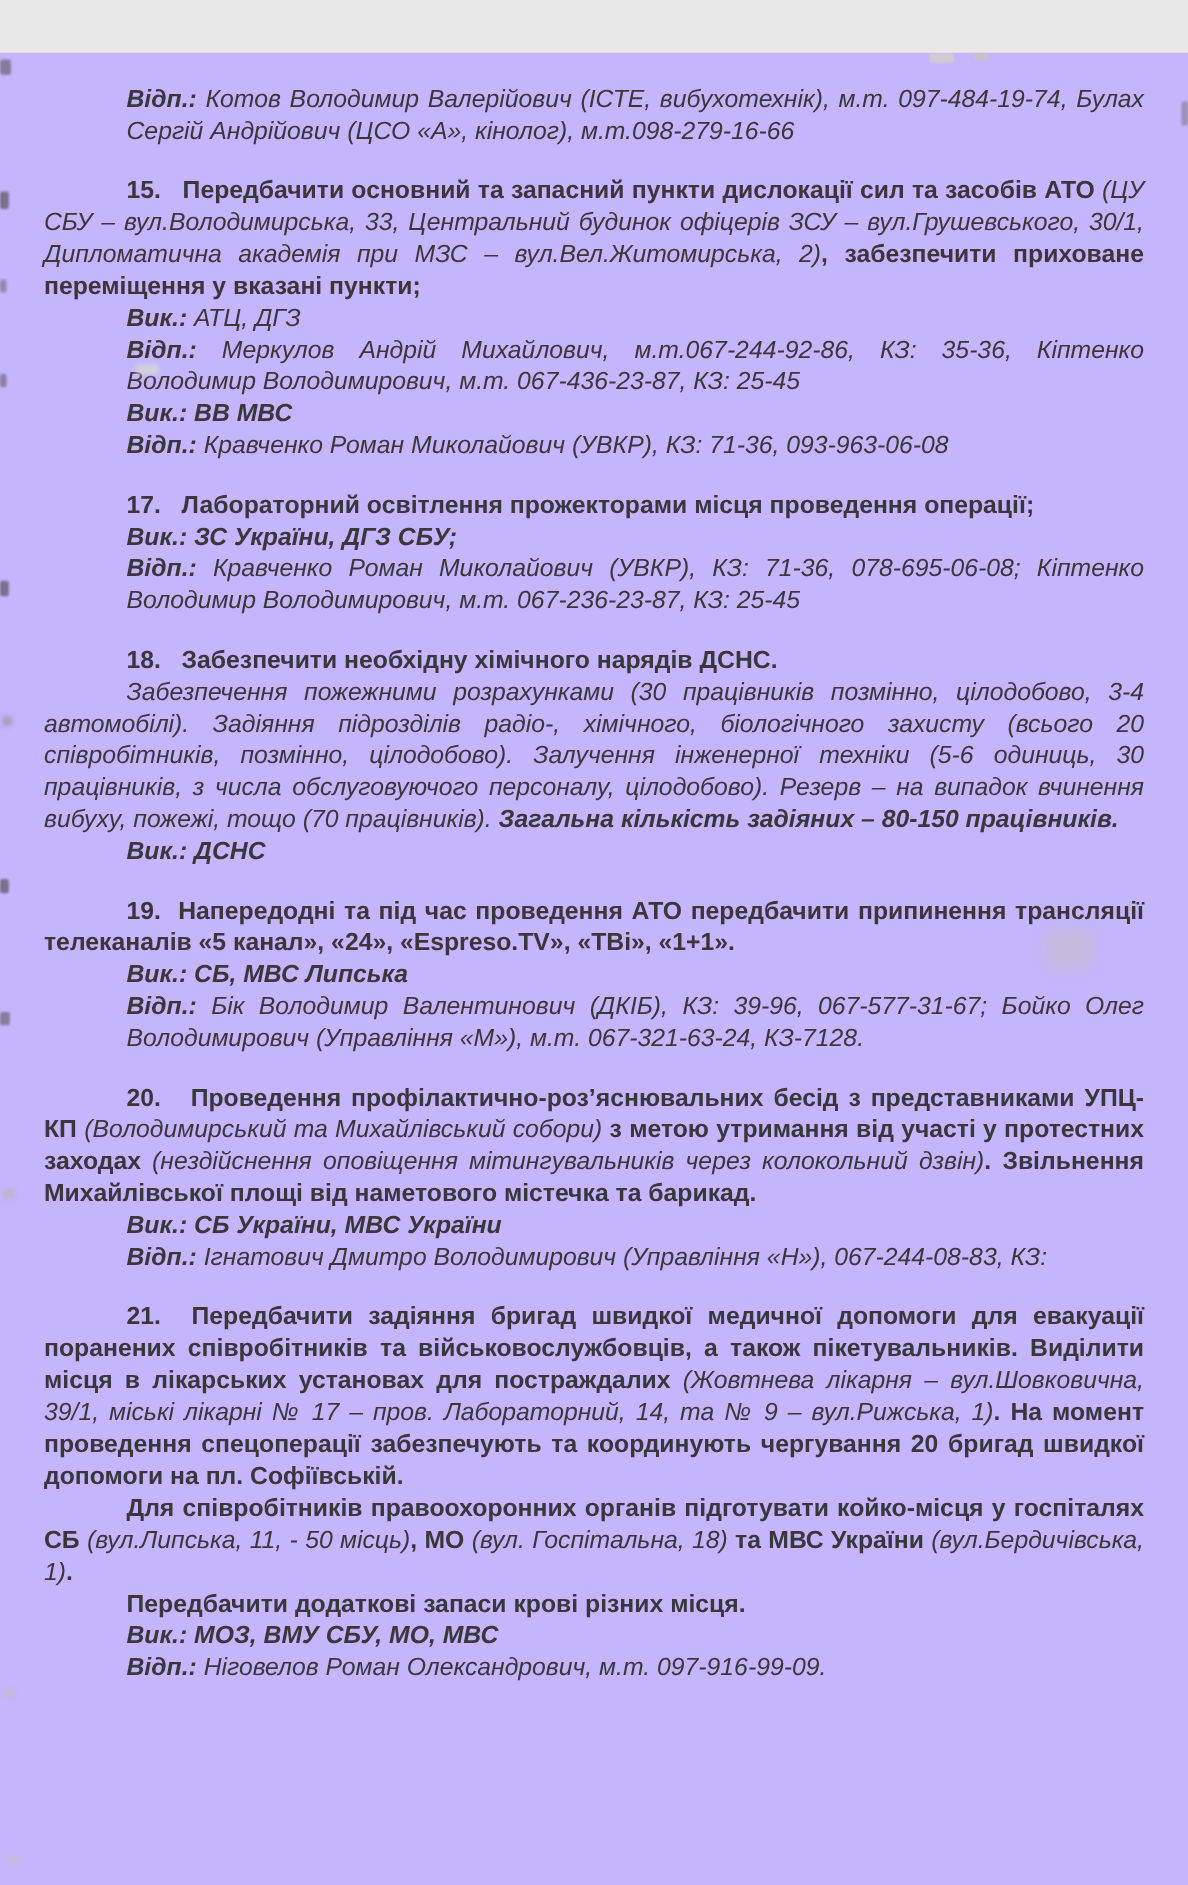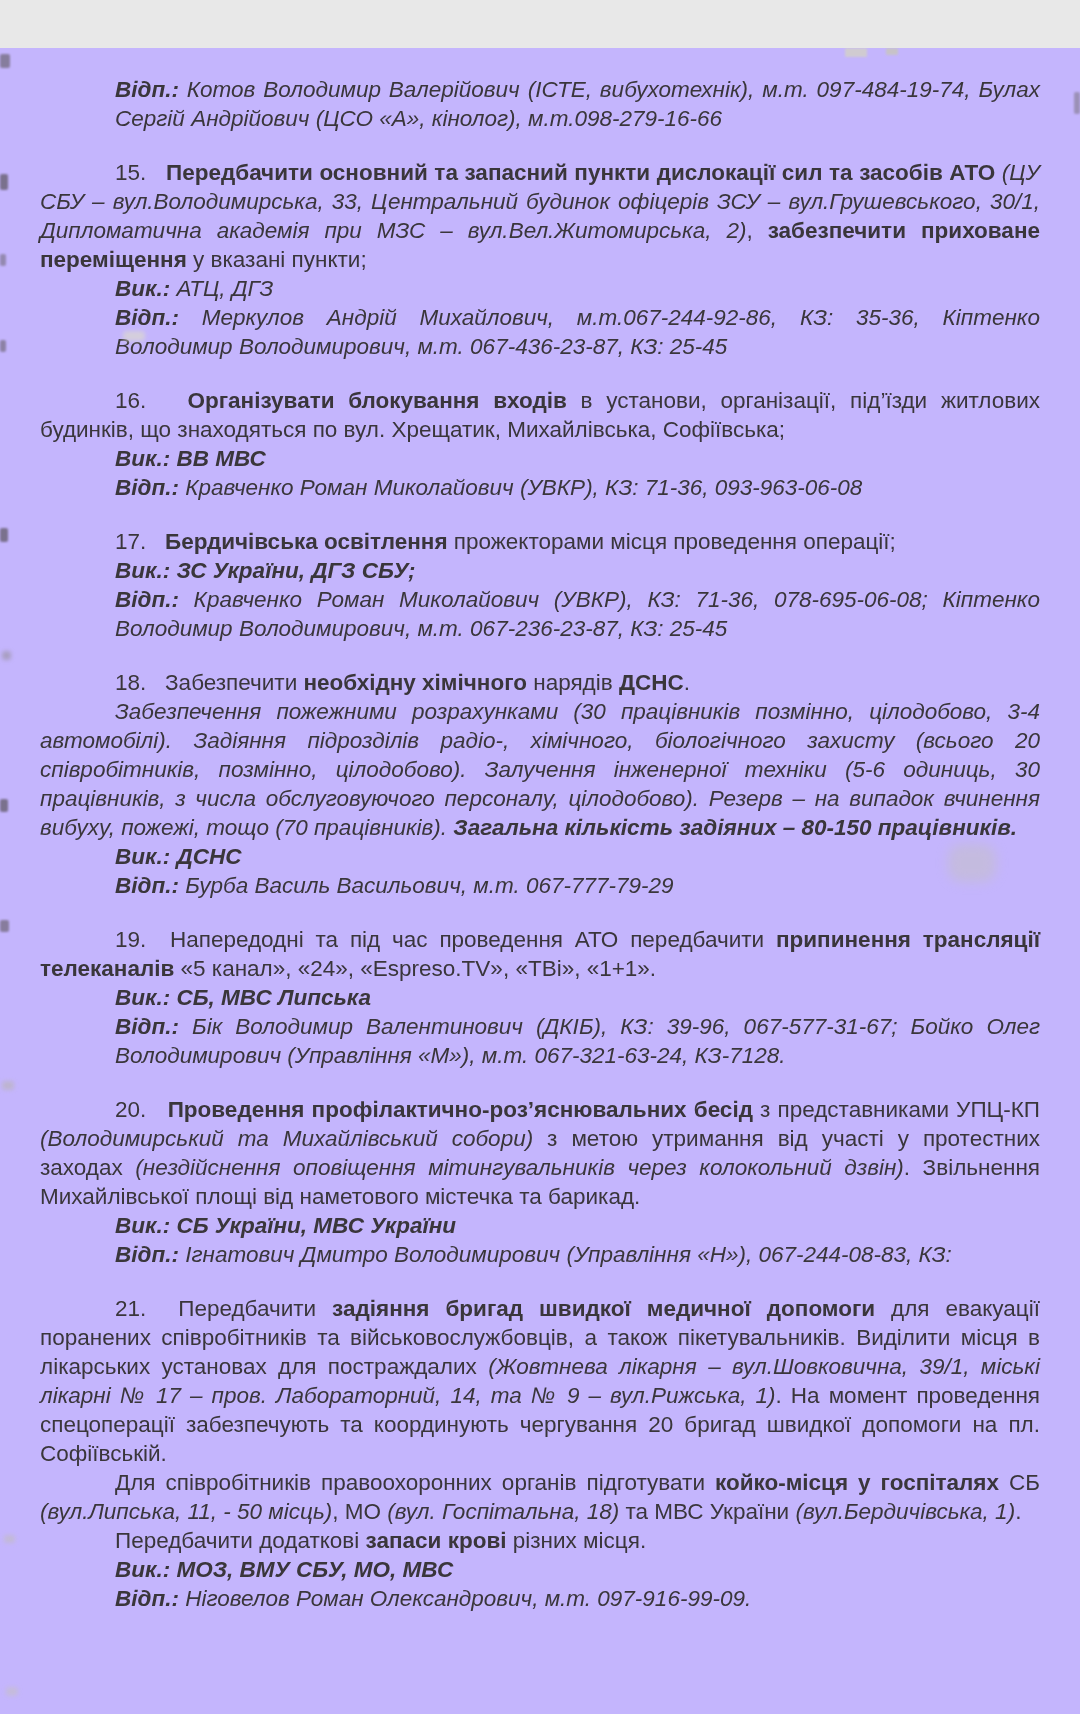--- a/index.html
+++ b/index.html
@@ -19,45 +19,43 @@
     top: 27px;
     width: 1000px;
     font-size: 22.5px;
     line-height: 29px;
     text-align: justify;
   }
   .doc-body p { margin: 0; padding: 0; }
   p.k-item { text-indent: 75px; margin-top: 25px; }
   p.k-body { text-indent: 75px; }
   p.k-exec, p.k-resp { margin-left: 75px; }
-  .run-r  { font-weight: normal; font-style: normal; }
+  .run-r  { font-weight: bold; font-style: normal; }
   .run-b  { font-weight: bold;   font-style: normal; }
   .run-i  { font-weight: normal; font-style: italic; }
   .run-bi { font-weight: bold;   font-style: italic; }
   .artifact { position: absolute; pointer-events: none; }
 </style>
 </head>
 <body>
 
 <div class="page" style="background: #c4b5fd; color: rgb(58, 54, 59); margin-top: 48px;">
   <div class="doc-body" id="doc-body">
       <p class="k-resp"><span class="run-bi">Відп.:</span><span class="run-i"> Котов Володимир Валерійович (ІСТЕ, вибухотехнік), м.т. 097-484-19-74, Булах Сергій Андрійович (ЦСО «А», кінолог), м.т.098-279-16-66</span></p>
       <p class="k-item"><span class="run-r">15.&nbsp;&nbsp; </span><span class="run-b">Передбачити основний та запасний пункти дислокації сил та засобів АТО </span><span class="run-i">(ЦУ СБУ – вул.Володимирська, 33, Центральний будинок офіцерів ЗСУ – вул.Грушевського, 30/1, Дипломатична академія при МЗС – вул.Вел.Житомирська, 2)</span><span class="run-r">, </span><span class="run-b">забезпечити приховане переміщення</span><span class="run-r"> у вказані пункти;</span></p>
       <p class="k-exec"><span class="run-bi">Вик.:</span><span class="run-i"> АТЦ, ДГЗ</span></p>
       <p class="k-resp"><span class="run-bi">Відп.:</span><span class="run-i"> Меркулов Андрій Михайлович, м.т.067-244-92-86, КЗ: 35-36, Кіптенко Володимир Володимирович, м.т. 067-436-23-87, КЗ: 25-45</span></p>
-      <p class="k-item"><span class="run-r">16.&nbsp;&nbsp; </span><span class="run-b">Організувати блокування входів</span><span class="run-r"> в установи, організації, під’їзди житлових будинків, що знаходяться по вул. Хрещатик, Михайлівська, Софіївська;</span></p>
       <p class="k-exec"><span class="run-bi">Вик.:</span><span class="run-bi"> ВВ МВС</span></p>
       <p class="k-resp"><span class="run-bi">Відп.:</span><span class="run-i"> Кравченко Роман Миколайович (УВКР), КЗ: 71-36, 093-963-06-08</span></p>
-      <p class="k-item"><span class="run-r">17.&nbsp;&nbsp; </span><span class="run-b">Бердичівська освітлення</span><span class="run-r"> прожекторами місця проведення операції;</span></p>
+      <p class="k-item"><span class="run-r">17.&nbsp;&nbsp; </span><span class="run-b">Лабораторний освітлення</span><span class="run-r"> прожекторами місця проведення операції;</span></p>
       <p class="k-exec"><span class="run-bi">Вик.:</span><span class="run-bi"> ЗС України, ДГЗ СБУ;</span></p>
       <p class="k-resp"><span class="run-bi">Відп.:</span><span class="run-i"> Кравченко Роман Миколайович (УВКР), КЗ: 71-36, 078-695-06-08; Кіптенко Володимир Володимирович, м.т. 067-236-23-87, КЗ: 25-45</span></p>
       <p class="k-item"><span class="run-r">18.&nbsp;&nbsp; Забезпечити </span><span class="run-b">необхідну хімічного</span><span class="run-r"> нарядів </span><span class="run-b">ДСНС</span><span class="run-r">.</span></p>
       <p class="k-body"><span class="run-i">Забезпечення пожежними розрахунками (30 працівників позмінно, цілодобово, 3-4 автомобілі). Задіяння підрозділів радіо-, хімічного, біологічного захисту (всього 20 співробітників, позмінно, цілодобово). Залучення інженерної техніки (5-6 одиниць, 30 працівників, з числа обслуговуючого персоналу, цілодобово). Резерв – на випадок вчинення вибуху, пожежі, тощо (70 працівників). </span><span class="run-bi">Загальна кількість задіяних – 80-150 працівників.</span></p>
       <p class="k-exec"><span class="run-bi">Вик.:</span><span class="run-bi"> ДСНС</span></p>
-      <p class="k-resp"><span class="run-bi">Відп.:</span><span class="run-i"> Бурба Василь Васильович, м.т. 067-777-79-29</span></p>
       <p class="k-item"><span class="run-r">19.&nbsp; Напередодні та під час проведення АТО передбачити </span><span class="run-b">припинення трансляції телеканалів</span><span class="run-r"> «5 канал», «24», «Espreso.TV», «ТВі», «1+1».</span></p>
       <p class="k-exec"><span class="run-bi">Вик.:</span><span class="run-bi"> СБ, МВС Липська</span></p>
       <p class="k-resp"><span class="run-bi">Відп.:</span><span class="run-i"> Бік Володимир Валентинович (ДКІБ), КЗ: 39-96, 067-577-31-67; Бойко Олег Володимирович (Управління «М»), м.т. 067-321-63-24, КЗ-7128.</span></p>
       <p class="k-item"><span class="run-r">20.&nbsp;&nbsp; </span><span class="run-b">Проведення профілактично-роз’яснювальних бесід</span><span class="run-r"> з представниками УПЦ-КП </span><span class="run-i">(Володимирський та Михайлівський собори)</span><span class="run-r"> з метою утримання від участі у протестних заходах </span><span class="run-i">(нездійснення оповіщення мітингувальників через колокольний дзвін)</span><span class="run-r">. Звільнення Михайлівської площі від наметового містечка та барикад.</span></p>
       <p class="k-exec"><span class="run-bi">Вик.:</span><span class="run-bi"> СБ України, МВС України</span></p>
       <p class="k-resp"><span class="run-bi">Відп.:</span><span class="run-i"> Ігнатович Дмитро Володимирович (Управління «Н»), 067-244-08-83, КЗ:</span></p>
       <p class="k-item"><span class="run-r">21.&nbsp; Передбачити </span><span class="run-b">задіяння бригад швидкої медичної допомоги</span><span class="run-r"> для евакуації поранених співробітників та військовослужбовців, а також пікетувальників. Виділити місця в лікарських установах для постраждалих </span><span class="run-i">(Жовтнева лікарня – вул.Шовковична, 39/1, міські лікарні № 17 – пров. Лабораторний, 14, та № 9 – вул.Рижська, 1)</span><span class="run-r">. На момент проведення спецоперації забезпечують та координують чергування 20 бригад швидкої допомоги на пл. Софіївській.</span></p>
       <p class="k-body"><span class="run-r">Для співробітників правоохоронних органів підготувати </span><span class="run-b">койко-місця у госпіталях</span><span class="run-r"> СБ </span><span class="run-i">(вул.Липська, 11, - 50 місць)</span><span class="run-r">, МО </span><span class="run-i">(вул. Госпітальна, 18)</span><span class="run-r"> та МВС України </span><span class="run-i">(вул.Бердичівська, 1)</span><span class="run-r">.</span></p>
       <p class="k-body"><span class="run-r">Передбачити додаткові </span><span class="run-b">запаси крові</span><span class="run-r"> різних місця.</span></p>
       <p class="k-exec"><span class="run-bi">Вик.:</span><span class="run-bi"> МОЗ, ВМУ СБУ, МО, МВС</span></p>

